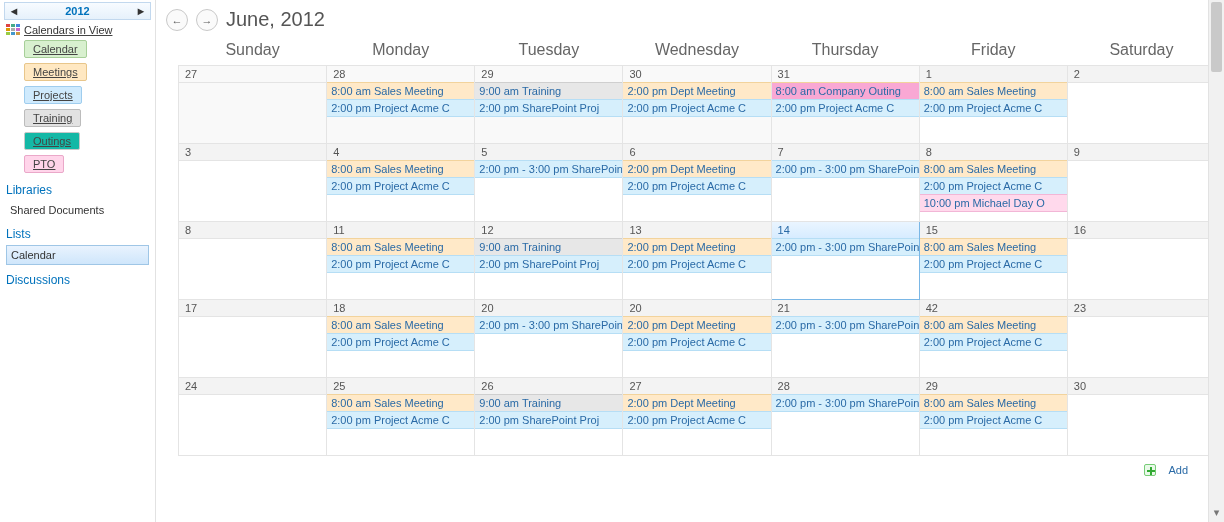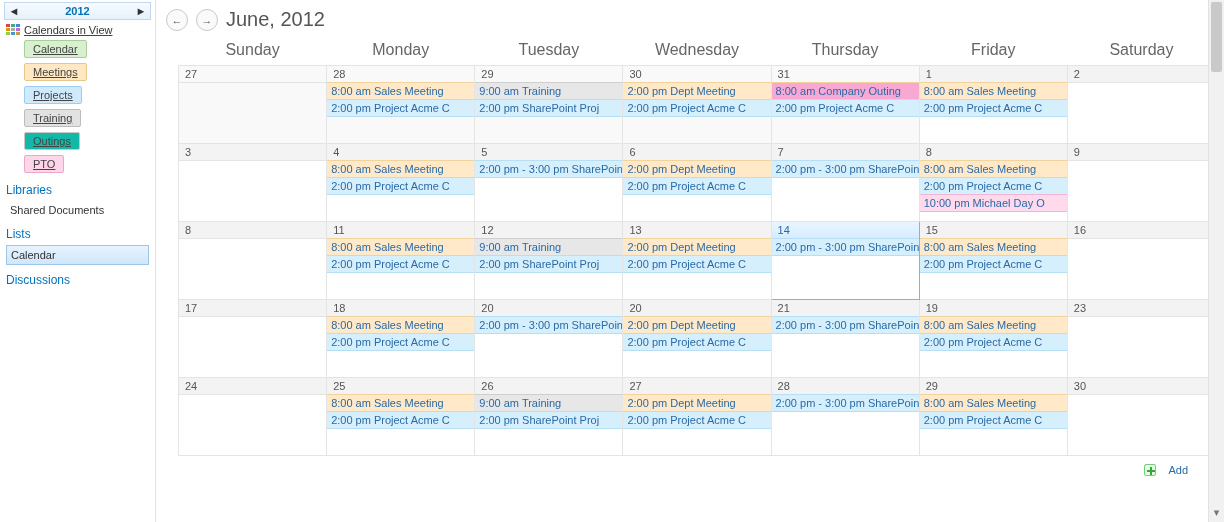--- a/index.html
+++ b/index.html
@@ -436,21 +436,21 @@
             <td>
               <div class="datebar">
                 <span>21</span>
               </div>
               <div class="events">
                 <div class="evt" style="background: rgb(214, 239, 252); border-color: rgb(182, 222, 245);">2:00 pm - 3:00 pm SharePoint Project Revie</div>
               </div>
             </td>
             <td>
               <div class="datebar">
-                <span>19</span>
+                <span>42</span>
               </div>
               <div class="events">
                 <div class="evt" style="background: rgb(255, 233, 200); border-color: rgb(242, 211, 156);">8:00 am Sales Meeting</div>
                 <div class="evt" style="background: rgb(214, 239, 252); border-color: rgb(182, 222, 245);">2:00 pm Project Acme C</div>
               </div>
             </td>
             <td>
               <div class="datebar">
                 <span>23</span>
               </div>

